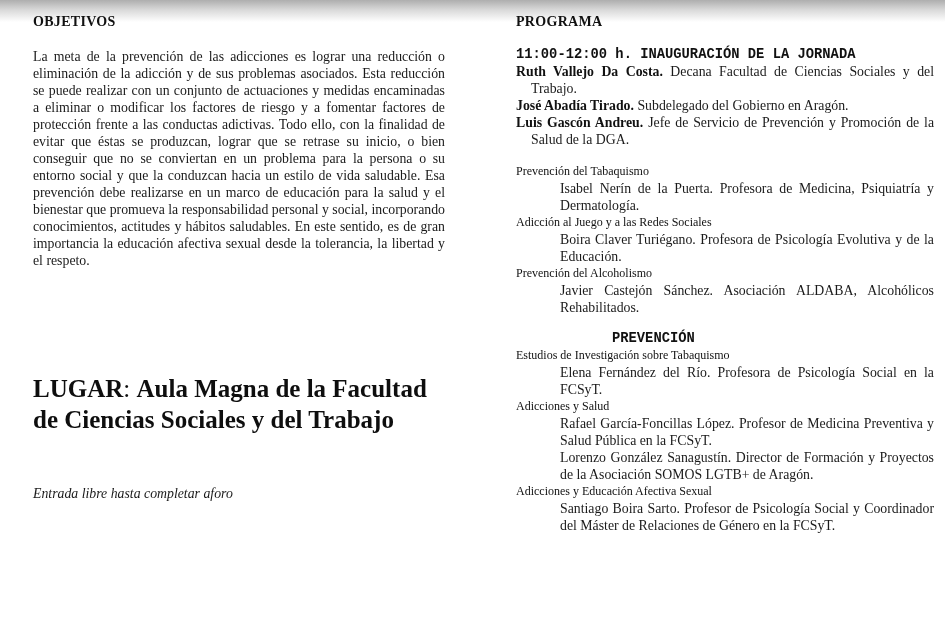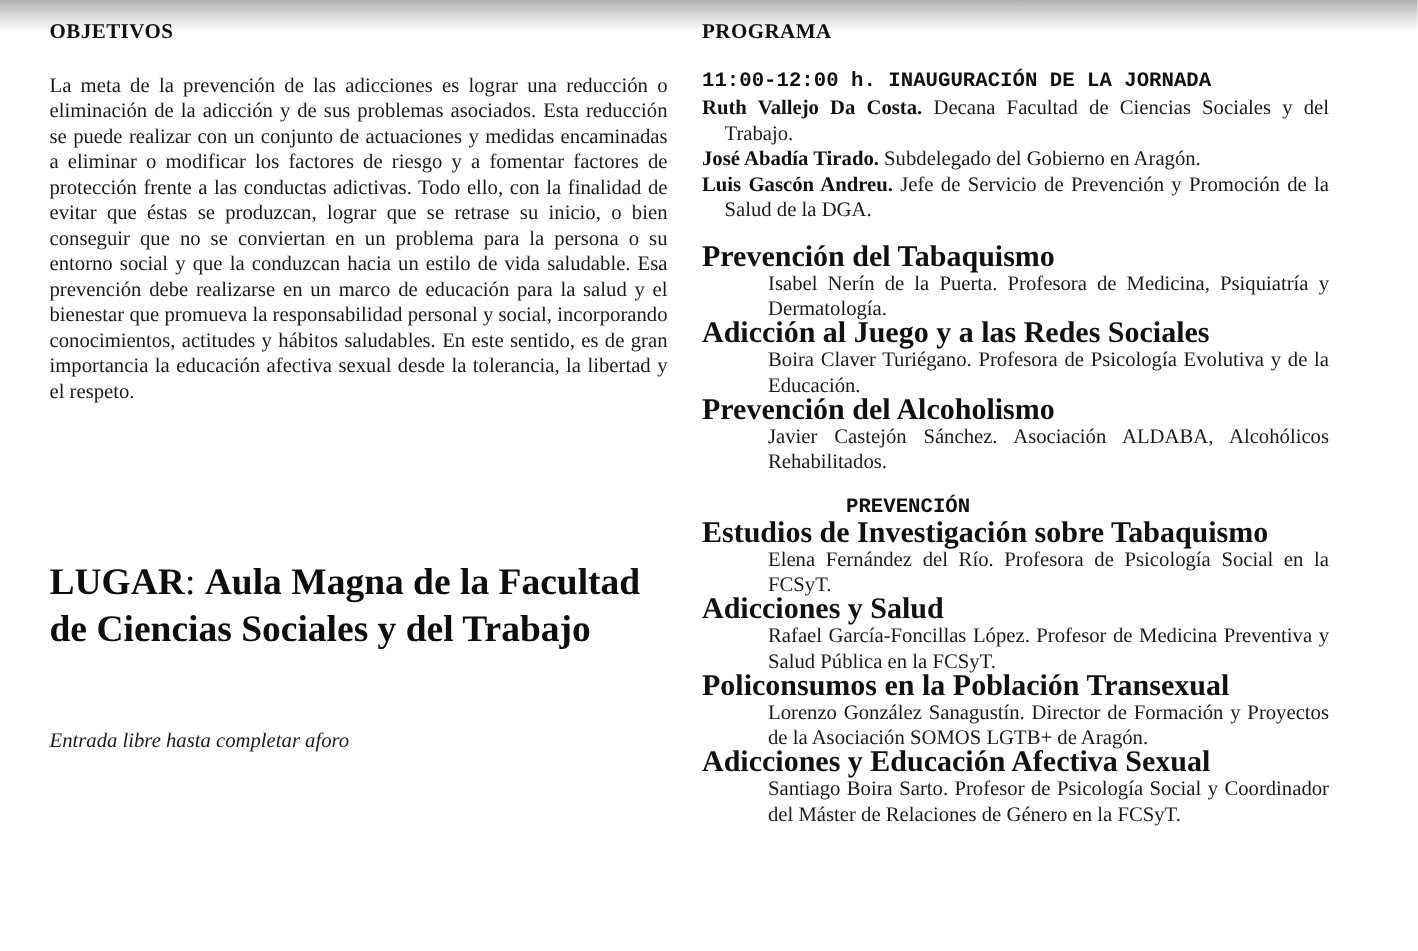--- a/index.html
+++ b/index.html
@@ -23,21 +23,21 @@
     background: linear-gradient(to bottom, #aeaeae 0%, #d9d9d9 45%, rgba(255,255,255,0) 100%);
     pointer-events: none;
   }
   .col-left {
     position: absolute;
     left: 33px; top: 13px;
     width: 412px;
   }
   .col-right {
     position: absolute;
-    left: 468px; top: 13px;
+    left: 516px; top: 13px;
     width: 418px;
   }
   .sec-heading {
     font-weight: bold;
     font-size: 14px;
     line-height: 17px;
     letter-spacing: 0.3px;
     color: #111111;
   }
   .body-text, p { font-size: 13.8px; line-height: 17px; }
@@ -70,22 +70,22 @@
   .s2 { margin-top: 15px; }
   .s3 { margin-top: 14px; }
   .s4 { margin-top: 9px; }
   .speaker {
     padding-left: 15px;
     text-indent: -15px;
     text-align: justify;
   }
   .speaker b { color: #111111; }
   .topic-title {
-    font-weight: bold;
-    font-size: 20px;
+    font-weight: normal;
+    font-size: 12px;
     line-height: 17px;
     color: #111111;
   }
   .topic-speaker {
     margin-left: 44px;
     text-align: justify;
   }
 </style>
 </head>
 <body>
@@ -118,20 +118,19 @@
       <div class="topic-title">Prevención del Alcoholismo</div>
       <p class="topic-speaker">Javier Castejón Sánchez. Asociación ALDABA, Alcohólicos Rehabilitados.</p>
     </div>
 
     <div class="session s3">
       <div class="session-title title-line2">PREVENCIÓN</div>
       <div class="topic-title">Estudios de Investigación sobre Tabaquismo</div>
       <p class="topic-speaker">Elena Fernández del Río. Profesora de Psicología Social en la FCSyT.</p>
       <div class="topic-title">Adicciones y Salud</div>
       <p class="topic-speaker">Rafael García-Foncillas López. Profesor de Medicina Preventiva y Salud Pública en la FCSyT.</p>
-      <div class="topic-title">Policonsumos en la Población Transexual</div>
       <p class="topic-speaker">Lorenzo González Sanagustín. Director de Formación y Proyectos de la Asociación SOMOS LGTB+ de Aragón.</p>
       <div class="topic-title">Adicciones y Educación Afectiva Sexual</div>
       <p class="topic-speaker">Santiago Boira Sarto. Profesor de Psicología Social y Coordinador del Máster de Relaciones de Género en la FCSyT.</p>
     </div>
 
   </div>
 </div>
 
 </body></html>

